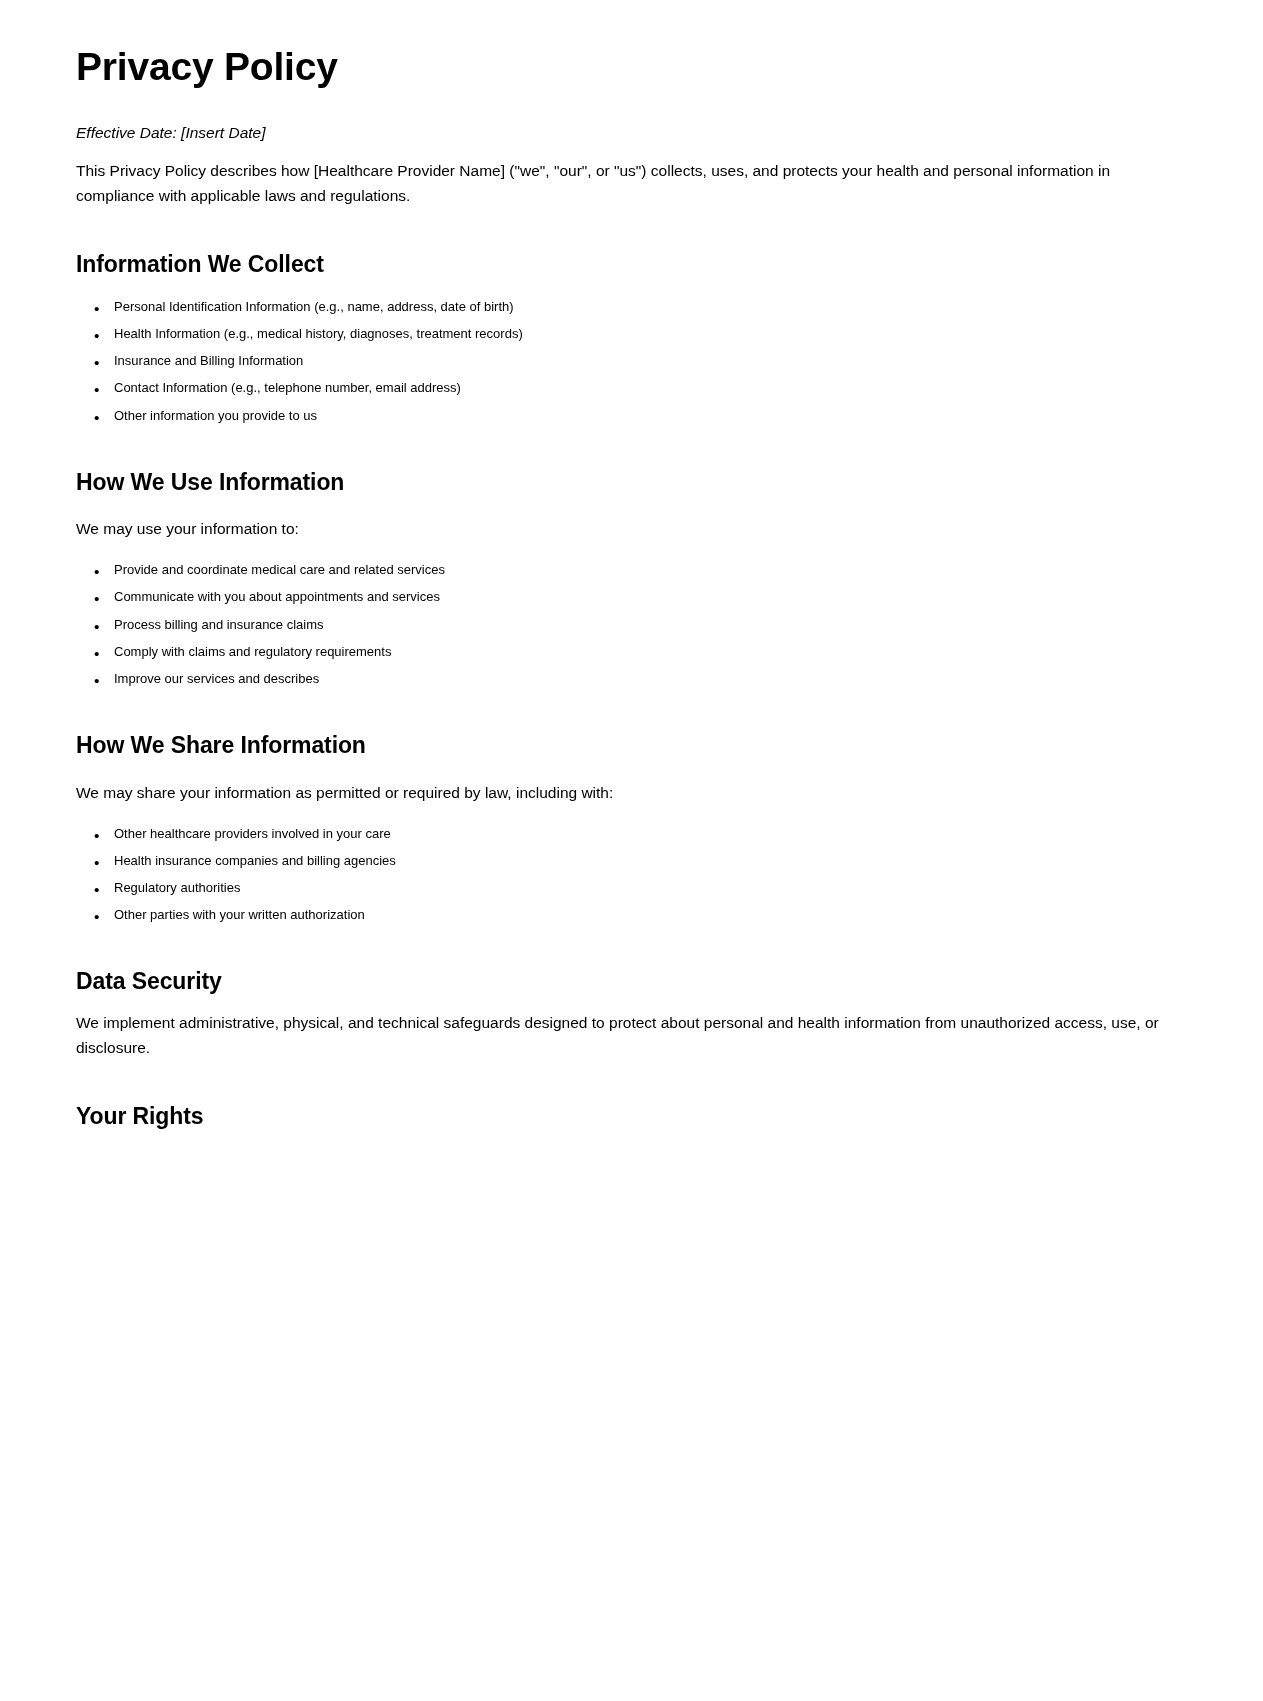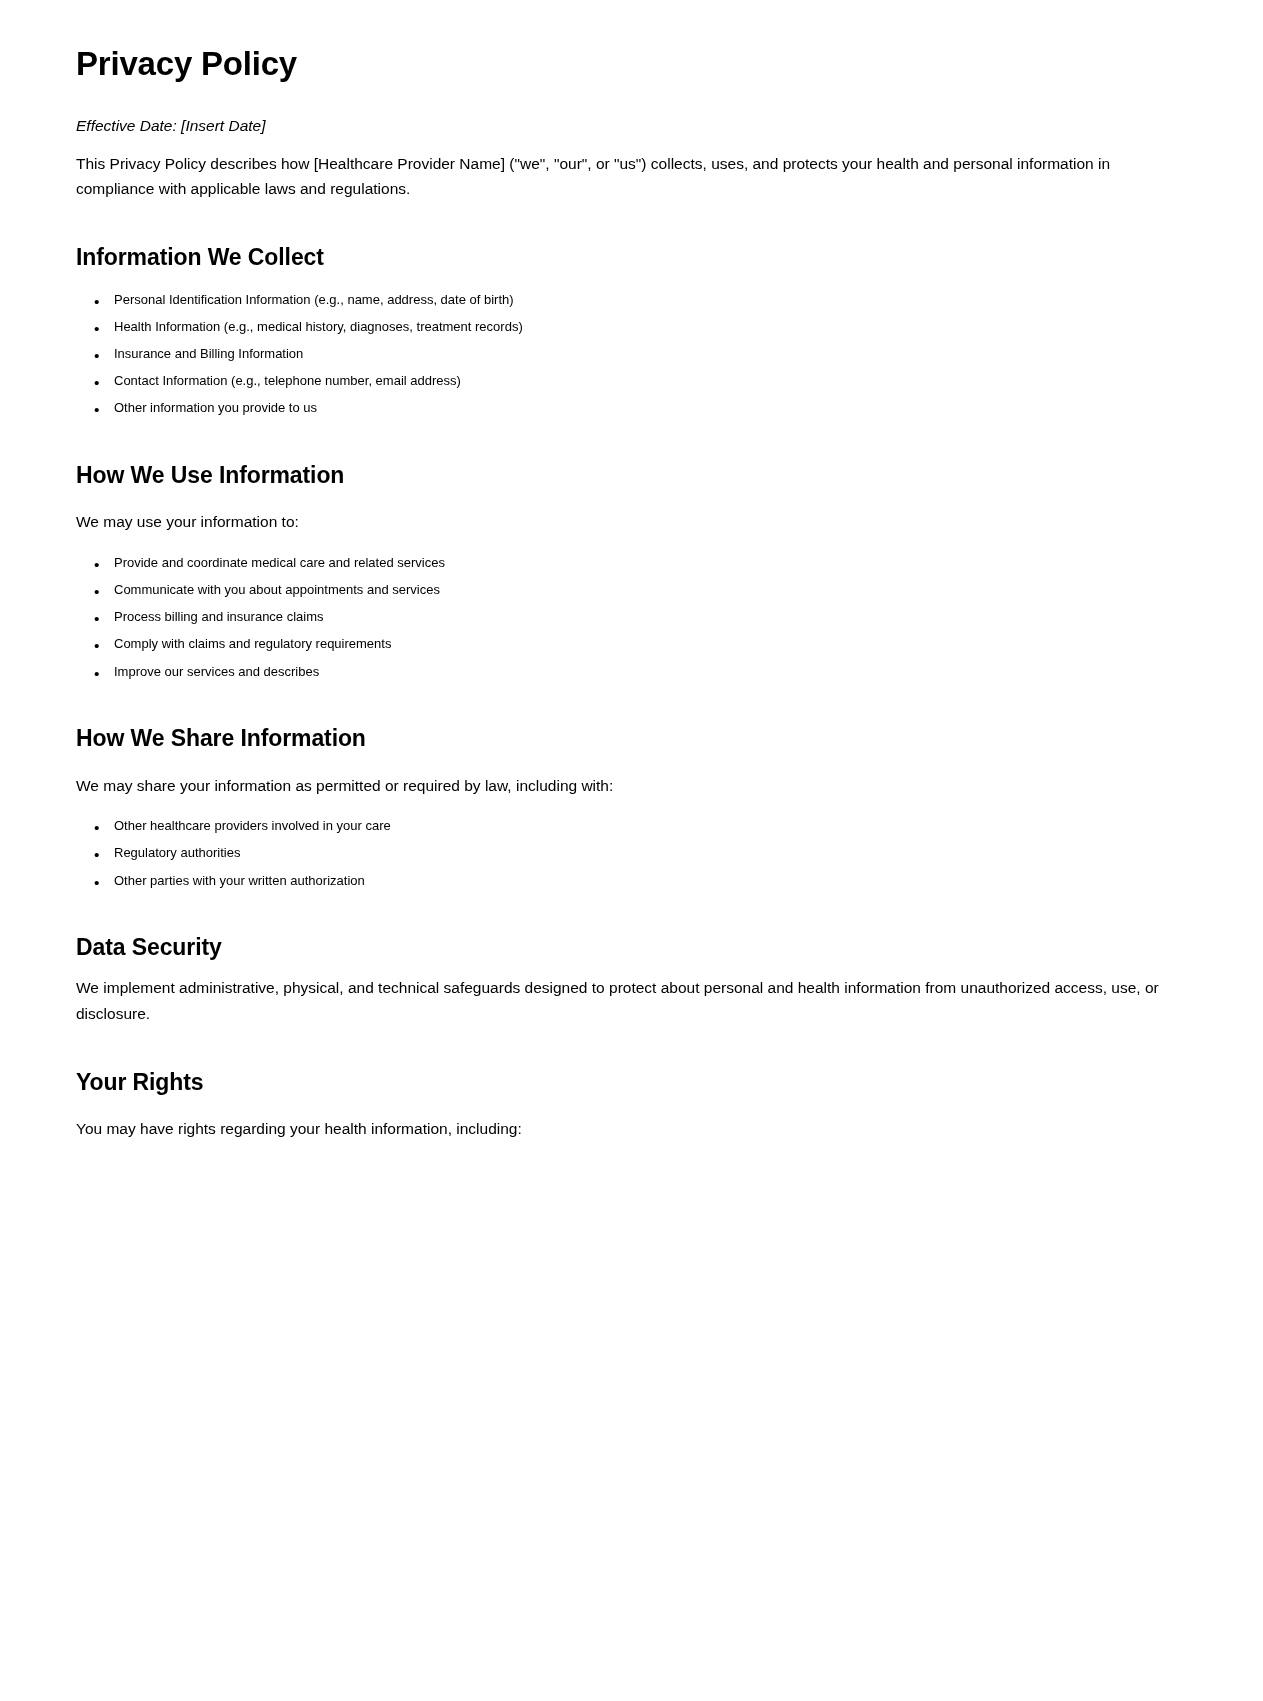--- a/index.html
+++ b/index.html
@@ -29,21 +29,21 @@
     width: 1263px;
     height: 1295px;
     overflow: hidden;
   }
   .doc {
     padding: 44px 76px 0 76px;
     box-sizing: border-box;
     width: 1263px;
   }
   h1.doc-title {
-    font-size: 33px;
+    font-size: 39px;
     font-weight: bold;
     line-height: 1.2;
     margin: 0 0 0 0;
     padding: 0;
     letter-spacing: -0.2px;
   }
   p.effective-date {
     font-style: italic;
     font-size: 15.5px;
     line-height: 1.5;
@@ -125,31 +125,31 @@
           <li>Comply with claims and regulatory requirements</li>
           <li>Improve our services and describes</li>
         </ul>
       </section>
 
       <section class="section-block">
         <h2 class="section-title">How We Share Information</h2>
         <p class="lead-in">We may share your information as permitted or required by law, including with:</p>
         <ul class="bullet-list">
           <li>Other healthcare providers involved in your care</li>
+          <li>Health insurance companies and billing agencies</li>
           <li>Regulatory authorities</li>
           <li>Other parties with your written authorization</li>
         </ul>
       </section>
 
       <section class="section-block">
         <h2 class="section-title">Data Security</h2>
         <p class="body-text">We implement administrative, physical, and technical safeguards designed to protect about personal and health information from unauthorized access, use, or disclosure.</p>
       </section>
 
       <section class="section-block">
         <h2 class="section-title">Your Rights</h2>
-        <p class="lead-in">You may have rights regarding your health information, including:</p>
 
       </section>
 
     </article>
   </div>
 </div>
 
 </body></html>

